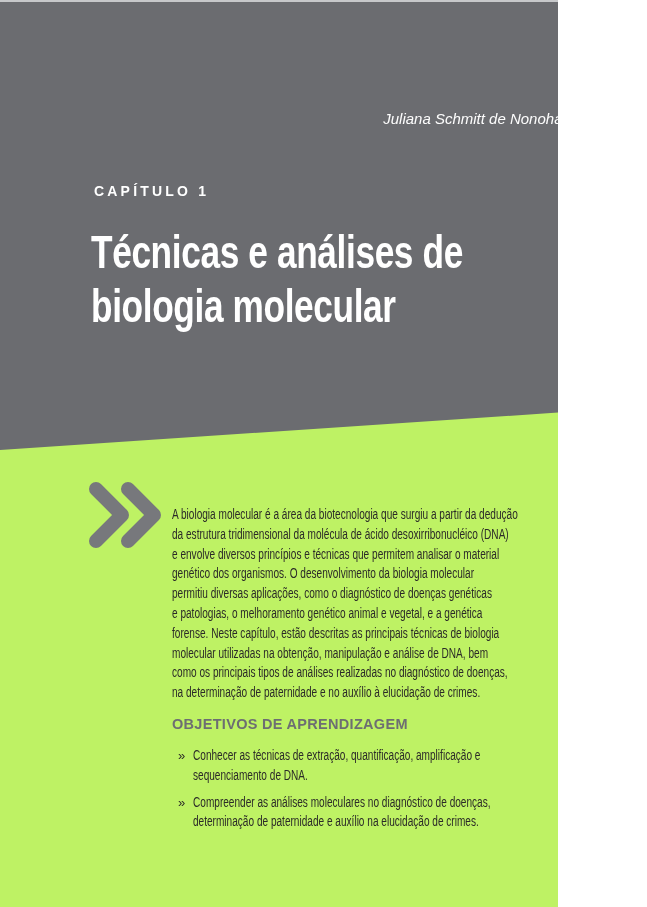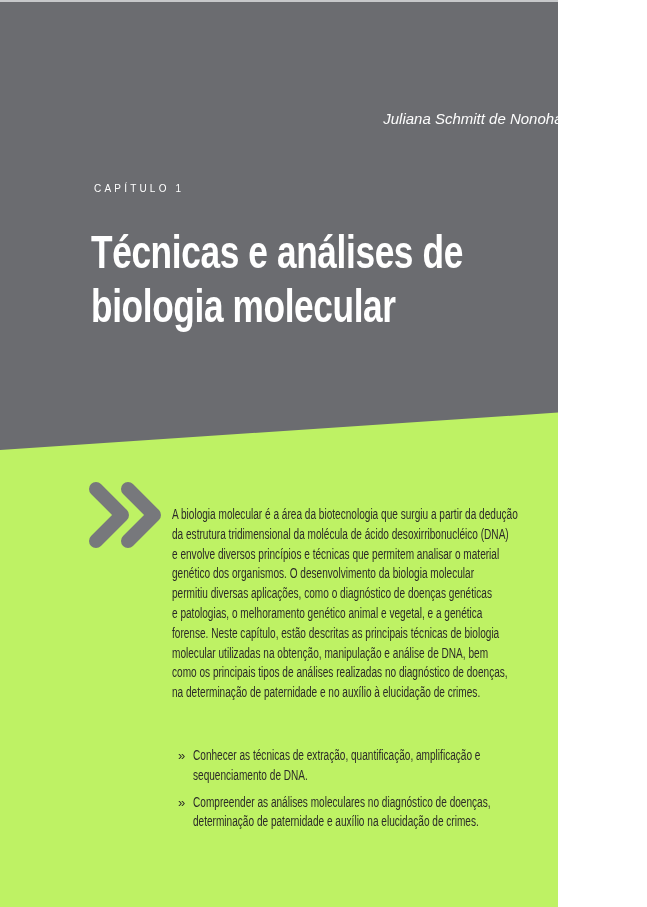--- a/index.html
+++ b/index.html
@@ -13,21 +13,21 @@
     position:absolute;left:0;top:2px;width:641px;height:448px;background:#6b6c70;
     -webkit-clip-path:polygon(0 0,100% 0,100% calc(100% - 43px),0 100%);
     clip-path:polygon(0 0,100% 0,100% calc(100% - 43px),0 100%);
   }
   .authors{
     position:absolute;top:101px;right:71px;text-align:right;color:#fdfdfd;
     font-style:italic;font-size:15px;line-height:31px;letter-spacing:0px;
   }
   .chapter-label{
     position:absolute;left:94px;top:181px;color:#ffffff;
-    font-size:10px;letter-spacing:3.2px;font-weight:400;
+    font-size:14px;letter-spacing:3.2px;font-weight:700;
   }
   .chapter-title{
     position:absolute;left:91px;top:223px;color:#ffffff;
     font-size:47px;line-height:54px;font-weight:700;letter-spacing:-0.5px;
     white-space:pre-line;width:620px;
     transform:scaleX(0.75);transform-origin:0 0;
   }
   .chevrons{position:absolute;left:88px;top:481px;width:74px;height:68px;}
   .intro-paragraph{
     position:absolute;left:172px;top:505px;width:600px;
@@ -75,20 +75,21 @@
 da estrutura tridimensional da molécula de ácido desoxirribonucléico (DNA)
 e envolve diversos princípios e técnicas que permitem analisar o material
 genético dos organismos. O desenvolvimento da biologia molecular
 permitiu diversas aplicações, como o diagnóstico de doenças genéticas
 e patologias, o melhoramento genético animal e vegetal, e a genética
 forense. Neste capítulo, estão descritas as principais técnicas de biologia
 molecular utilizadas na obtenção, manipulação e análise de DNA, bem
 como os principais tipos de análises realizadas no diagnóstico de doenças,
 na determinação de paternidade e no auxílio à elucidação de crimes.</div>
 
+  <div class="objectives-heading">OBJETIVOS DE APRENDIZAGEM</div>
 
   <div class="objectives-list">
     <div class="objective-item">
       <span class="bullet-marker">»</span>
       <span class="bullet-text">Conhecer as técnicas de extração, quantificação, amplificação e
 sequenciamento de DNA.</span>
     </div>
     <div class="objective-item">
       <span class="bullet-marker">»</span>
       <span class="bullet-text">Compreender as análises moleculares no diagnóstico de doenças,

